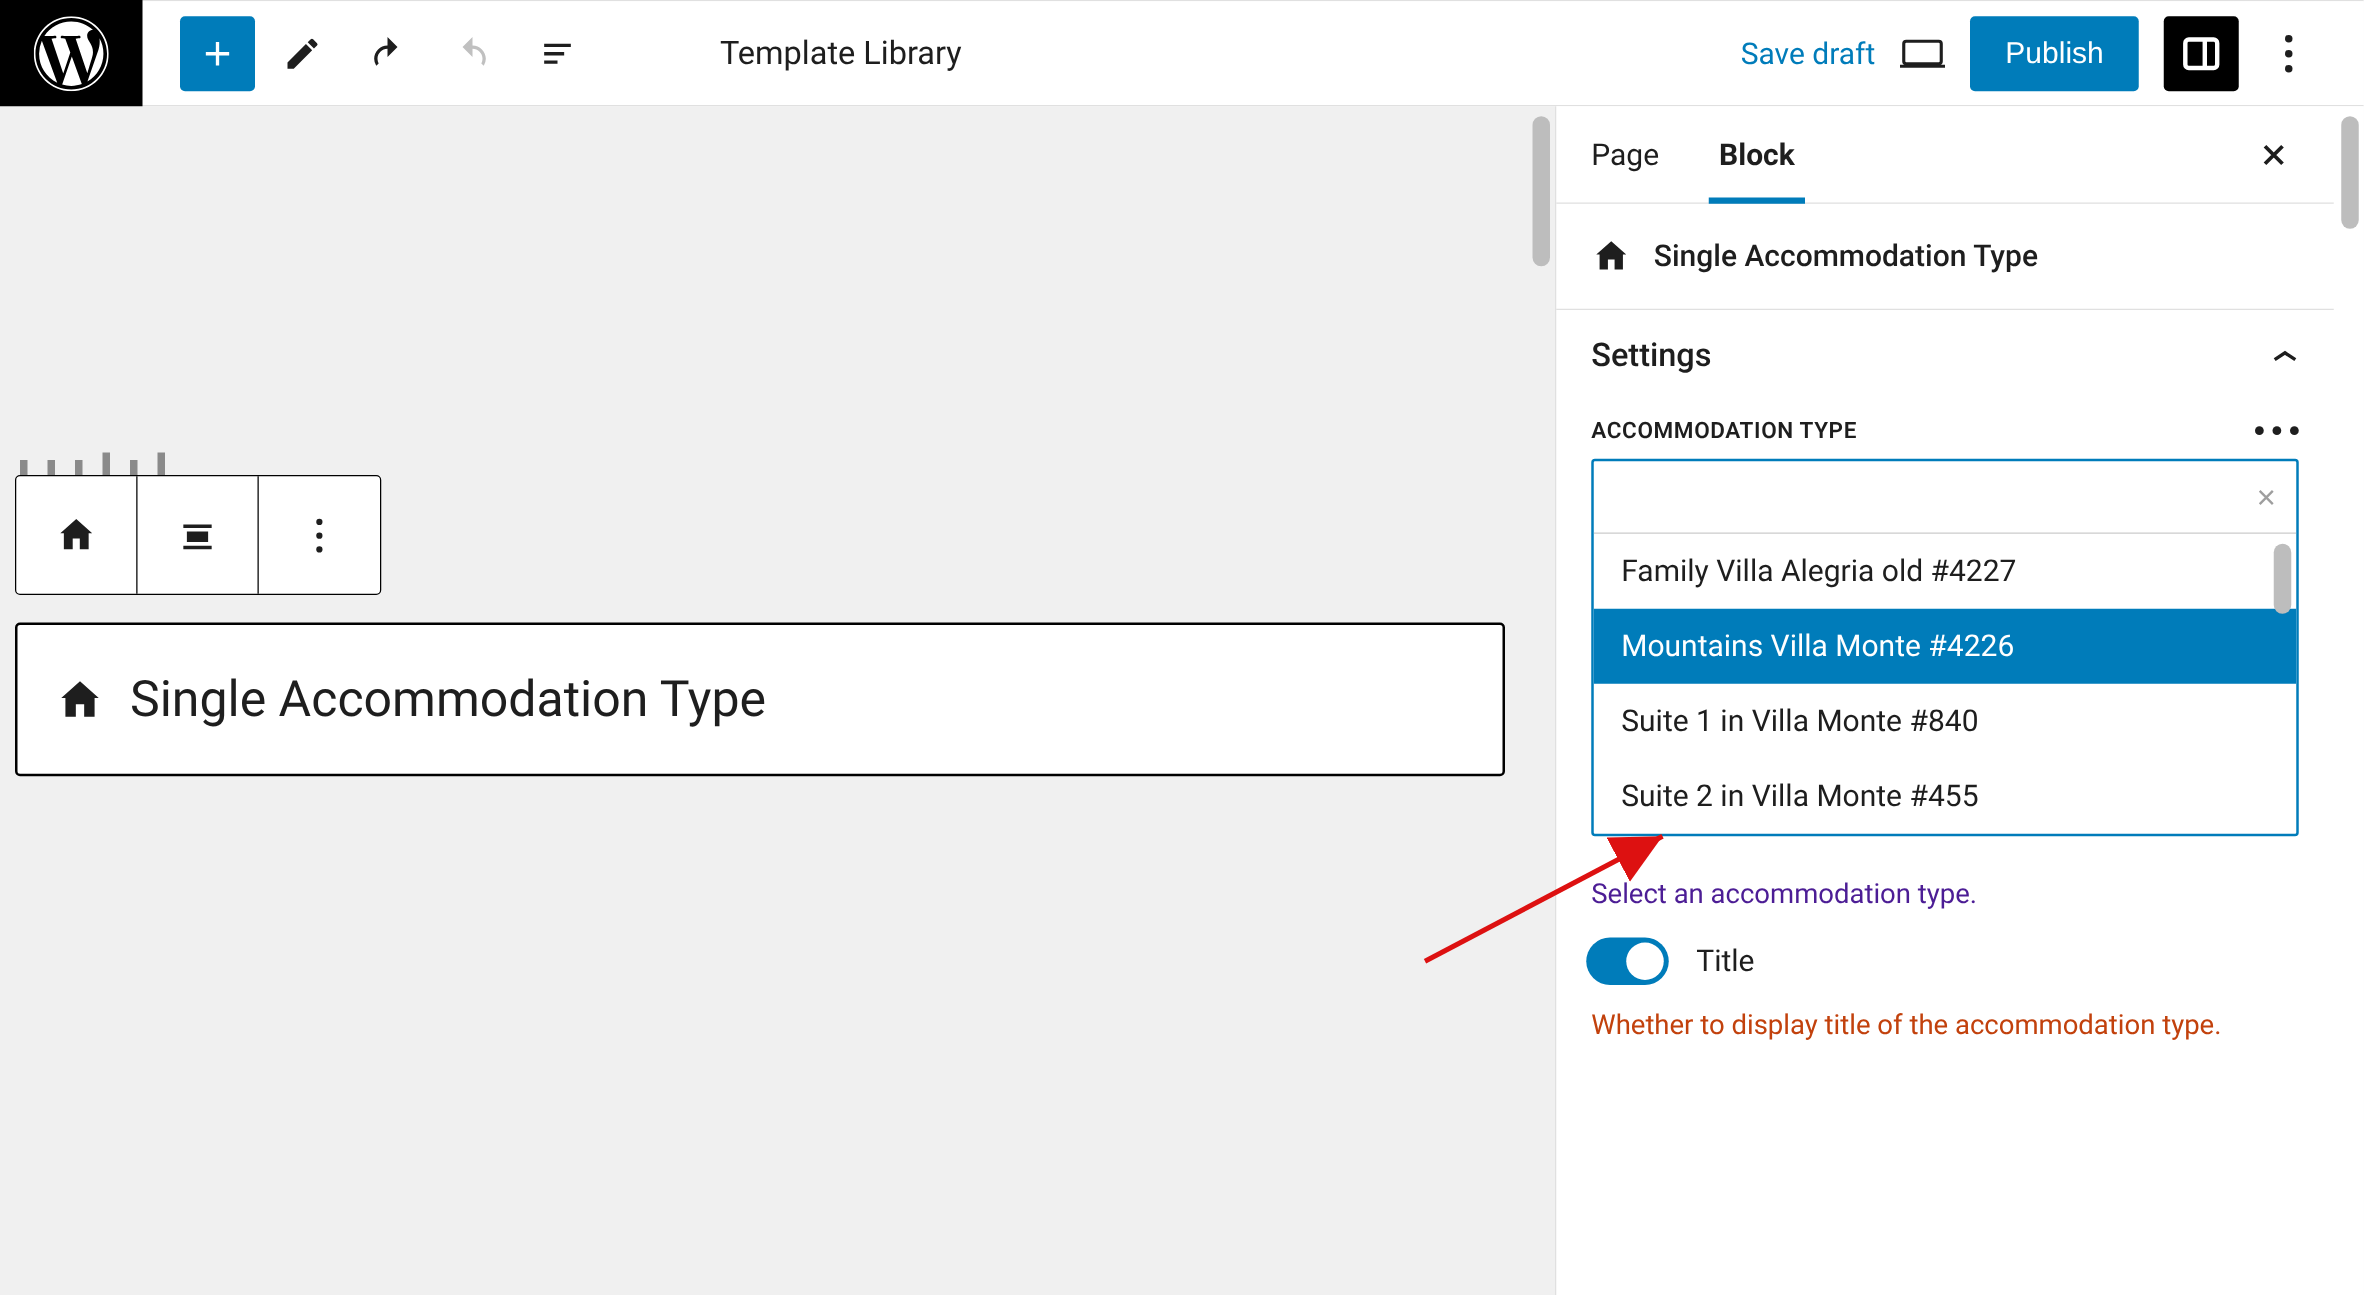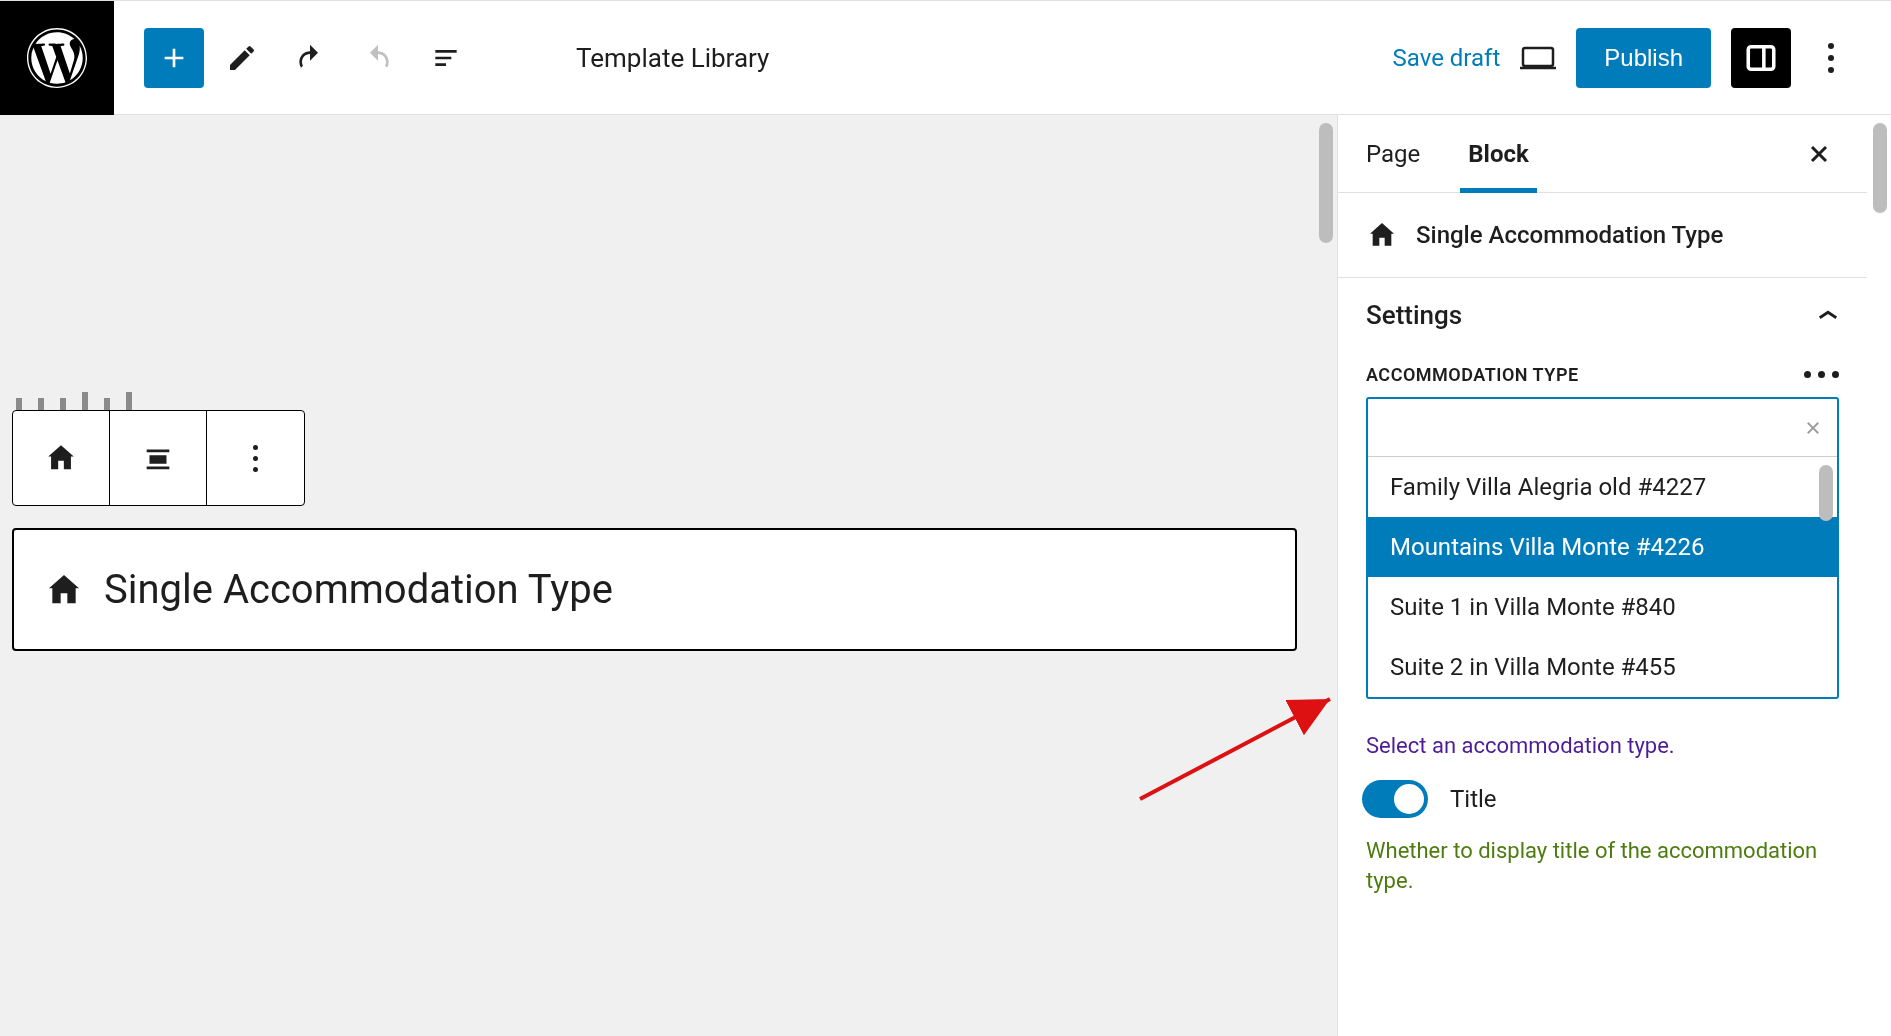--- a/index.html
+++ b/index.html
@@ -1,21 +1,21 @@
 <!DOCTYPE html>
 <html><head>
 <meta charset="utf-8">
 <style>
   * { box-sizing: border-box; margin: 0; padding: 0; }
   body { font-family: -apple-system, BlinkMacSystemFont, "Segoe UI", Roboto, sans-serif; background: #fff; color: #1e1e1e; overflow: hidden; width: 1891px; height: 1036px; }
 
   .frame { width: 1891px; height: 1036px; display: flex; flex-direction: column; border-top: 1px solid #e0e0e0; }
 
   
-  .topbar { height: 114px; display: flex; align-items: center; background:#fff; border-bottom:1px solid #e0e0e0; }
+  .topbar { height: 84px; display: flex; align-items: center; background:#fff; border-bottom:1px solid #e0e0e0; }
   .wp-logo { width: 114px; height: 114px; background:#000; display:flex; align-items:center; justify-content:center; flex:0 0 auto; }
   .wp-logo svg { width: 60px; height: 60px; fill:#fff; }
   .tb-left { display:flex; align-items:center; gap: 8px; padding-left: 30px; }
   .btn { display:inline-flex; align-items:center; justify-content:center; border:none; background:transparent; cursor:pointer; border-radius:4px; }
   .btn-add { width:60px; height:60px; background:#007cba; color:#fff; border-radius:4px; }
   .btn-add svg { width:32px; height:32px; fill:#fff; }
   .tool-btn { width:60px; height:60px; }
   .tool-btn svg { width:32px; height:32px; fill:#1e1e1e; }
   .tool-btn.disabled svg { fill: #c0c0c0; }
   .page-title { font-size:26px; font-weight:400; margin-left: 100px; }
@@ -46,21 +46,21 @@
   .block-toolbar .cell:last-child { border-right:none; }
   .block-toolbar svg { width:34px; height:34px; fill:#1e1e1e; }
   .block-toolbar .vdots span { width:5px; height:5px; }
 
   .selected-block { position:absolute; left:12px; top:413px; right:40px; border:2px solid #000; border-radius:4px; background:#fff; }
   .selected-block .inner { padding: 36px 30px; display:flex; align-items:center; gap:20px; }
   .selected-block svg { width:40px; height:40px; fill:#1e1e1e; }
   .selected-block .title { font-size:40px; font-weight:400; }
 
   
-  .sidebar { width:554px; background:#fff; position:relative; border-left:1px solid #e0e0e0; }
+  .sidebar { width:647px; background:#fff; position:relative; border-left:1px solid #e0e0e0; }
   .sidebar-scrollbar { position:absolute; top:0; bottom:0; right:0; width:22px; display:flex; justify-content:center; }
   .sidebar-scrollbar .thumb { position:absolute; top:8px; width:14px; height:90px; background:#bdbdbd; border-radius:7px; }
 
   .side-inner { padding-right: 24px; }
 
   .tabs { display:flex; align-items:center; padding: 0 28px; height:78px; border-bottom:1px solid #e0e0e0; }
   .tab { font-size:24px; font-weight:400; padding: 24px 0; margin-right: 48px; cursor:pointer; position:relative; }
   .tab.active { font-weight:700; }
   .tab.active::after { content:""; position:absolute; left:-8px; right:-8px; bottom:-1px; height:5px; background:#007cba; }
   .close-panel { margin-left:auto; width:40px; height:40px; display:flex; align-items:center; justify-content:center; cursor:pointer; }
@@ -90,21 +90,21 @@
   .combo-list .list-scroll { position:absolute; right:4px; top:8px; width:14px; height:56px; background:#bdbdbd; border-radius:7px; }
   .combo-opt { padding: 16px 22px; font-size:24px; cursor:pointer; }
   .combo-opt.selected { background:#007cba; color:#fff; }
 
   .help-text { font-size:22px; color:#4c1d95; padding: 18px 28px 10px; }
 
   .toggle-row { display:flex; align-items:center; gap:22px; padding: 12px 24px; }
   .toggle { width:66px; height:38px; background:#007cba; border-radius:19px; position:relative; cursor:pointer; }
   .toggle .knob { position:absolute; right:4px; top:4px; width:30px; height:30px; background:#fff; border-radius:50%; }
   .toggle-label { font-size:24px; }
-  .help-text2 { font-size:22px; color:#4d7c0f; padding: 6px 28px 16px; line-height:1.35; }
+  .help-text2 { font-size:22px; color:#c2410c; padding: 6px 28px 16px; line-height:1.35; }
 
   
   .arrow-annot { position:absolute; left:1130px; top:574px; pointer-events:none; }
   .arrow-annot svg { overflow:visible; }
 </style>
 </head>
 <body>
 
 <div class="frame">
 

